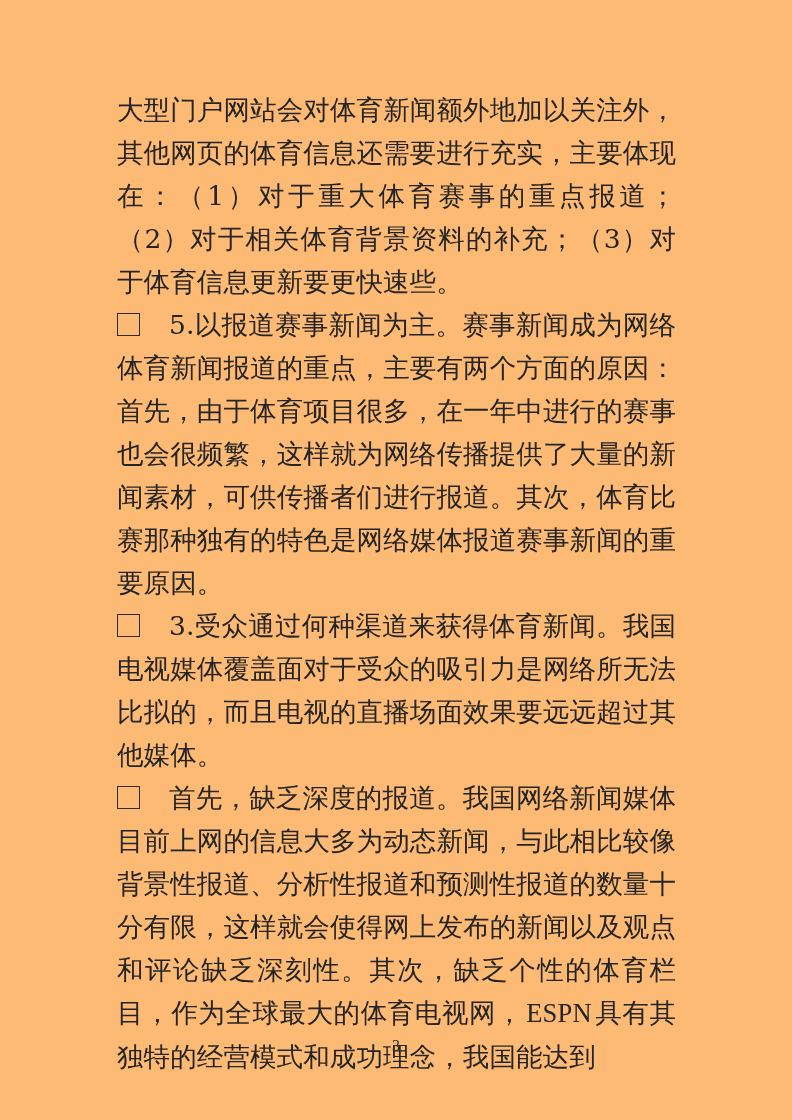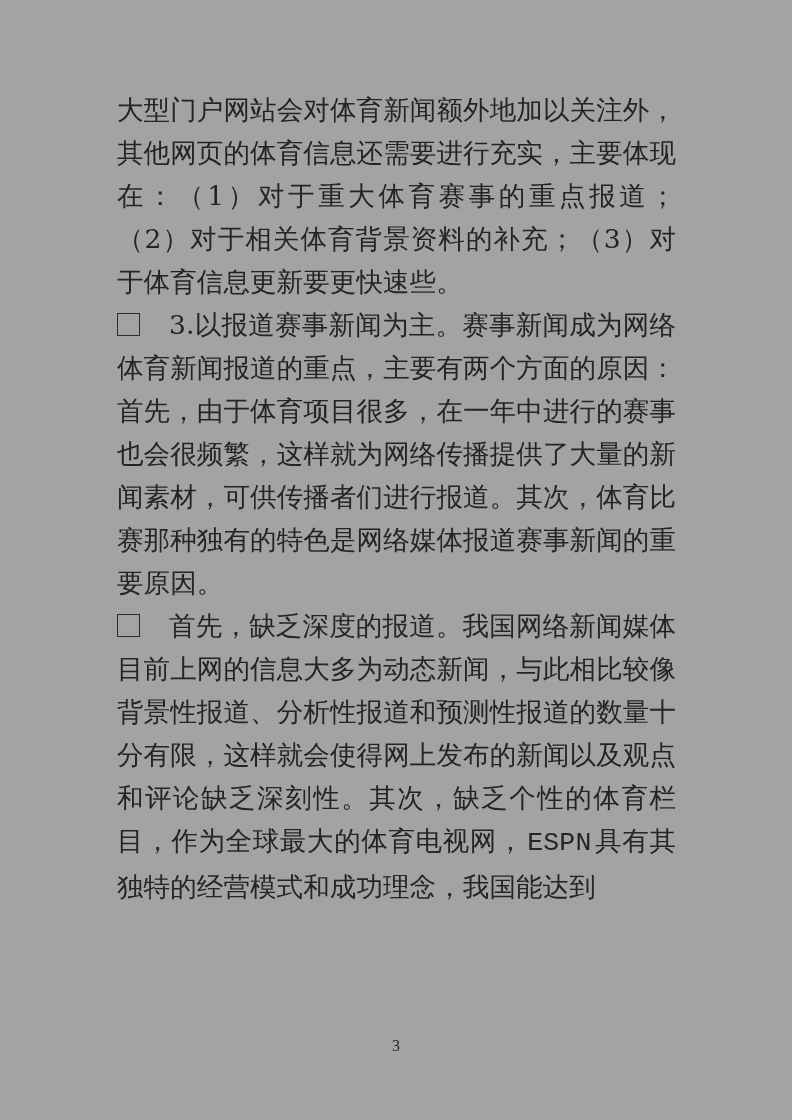--- a/index.html
+++ b/index.html
@@ -14,21 +14,21 @@
     height: 1120px;
     position: relative;
     overflow: hidden;
     font-family: "DejaVu Serif", "Liberation Serif", serif;
     -webkit-font-smoothing: antialiased;
   }
 
   .page {
     position: absolute;
     inset: 0;
-    background: #a3a3a3;
+    background: #fdba74;
   }
 
   .text-block {
     position: absolute;
     left: 117px;
     top: 88px;
     width: 559px;
   }
 
   .para {
@@ -56,21 +56,21 @@
     width: 23px;
     height: 23px;
     border: 1.6px solid #2b2b2b;
     box-sizing: border-box;
     vertical-align: -2px;
     margin-right: 29px;
   }
 
   
   .latin {
-    font-family: Liberation Mono, monospace;
+    font-family: Liberation Serif, serif;
     letter-spacing: 0.2px;
   }
 
   .latin-pad-l { padding-left: 3px; }
   .latin-pad-r { padding-right: 3px; }
 
   .page-number {
     position: absolute;
     left: 0;
     right: 0;
@@ -84,22 +84,23 @@
 </style>
 </head>
 <body>
 
 <div class="page">
 
   <div class="text-block">
 
     <p class="para continued">大型门户网站会对体育新闻额外地加以关注外，其他网页的体育信息还需要进行充实，主要体现在：（1）对于重大体育赛事的重点报道；（2）对于相关体育背景资料的补充；（3）对于体育信息更新要更快速些。</p>
 
-    <p class="para"><span class="box-glyph"></span><span>3.以报道赛事新闻为主。赛事新闻成为网络体育新闻报道的重点，主要有两个方面的原因：首先，由于体育项目很多，在一年中进行的赛事也会很频繁，这样就为网络传播提供了大量的新闻素材，可供传播者们进行报道。其次，体育比赛那种独有的特色是网络媒体报道赛事新闻的重要原因。</span></p>
+    <p class="para"><span class="box-glyph"></span><span>5.以报道赛事新闻为主。赛事新闻成为网络体育新闻报道的重点，主要有两个方面的原因：首先，由于体育项目很多，在一年中进行的赛事也会很频繁，这样就为网络传播提供了大量的新闻素材，可供传播者们进行报道。其次，体育比赛那种独有的特色是网络媒体报道赛事新闻的重要原因。</span></p>
 
+    <p class="para"><span class="box-glyph"></span><span>3.受众通过何种渠道来获得体育新闻。我国电视媒体覆盖面对于受众的吸引力是网络所无法比拟的，而且电视的直播场面效果要远远超过其他媒体。</span></p>
 
 
     <p class="para"><span class="box-glyph"></span><span>首先，缺乏深度的报道。我国网络新闻媒体目前上网的信息大多为动态新闻，与此相比较像背景性报道、分析性报道和预测性报道的数量十分有限，这样就会使得网上发布的新闻以及观点和评论缺乏深刻性。其次，缺乏个性的体育栏目，作为全球最大的体育电视网，</span><span class="latin latin-pad-l latin-pad-r">ESPN</span><span>具有其独特的经营模式和成功理念，我国能达到</span></p>
 
   </div>
 
   <div class="page-number">3</div>
 
 </div>
 

